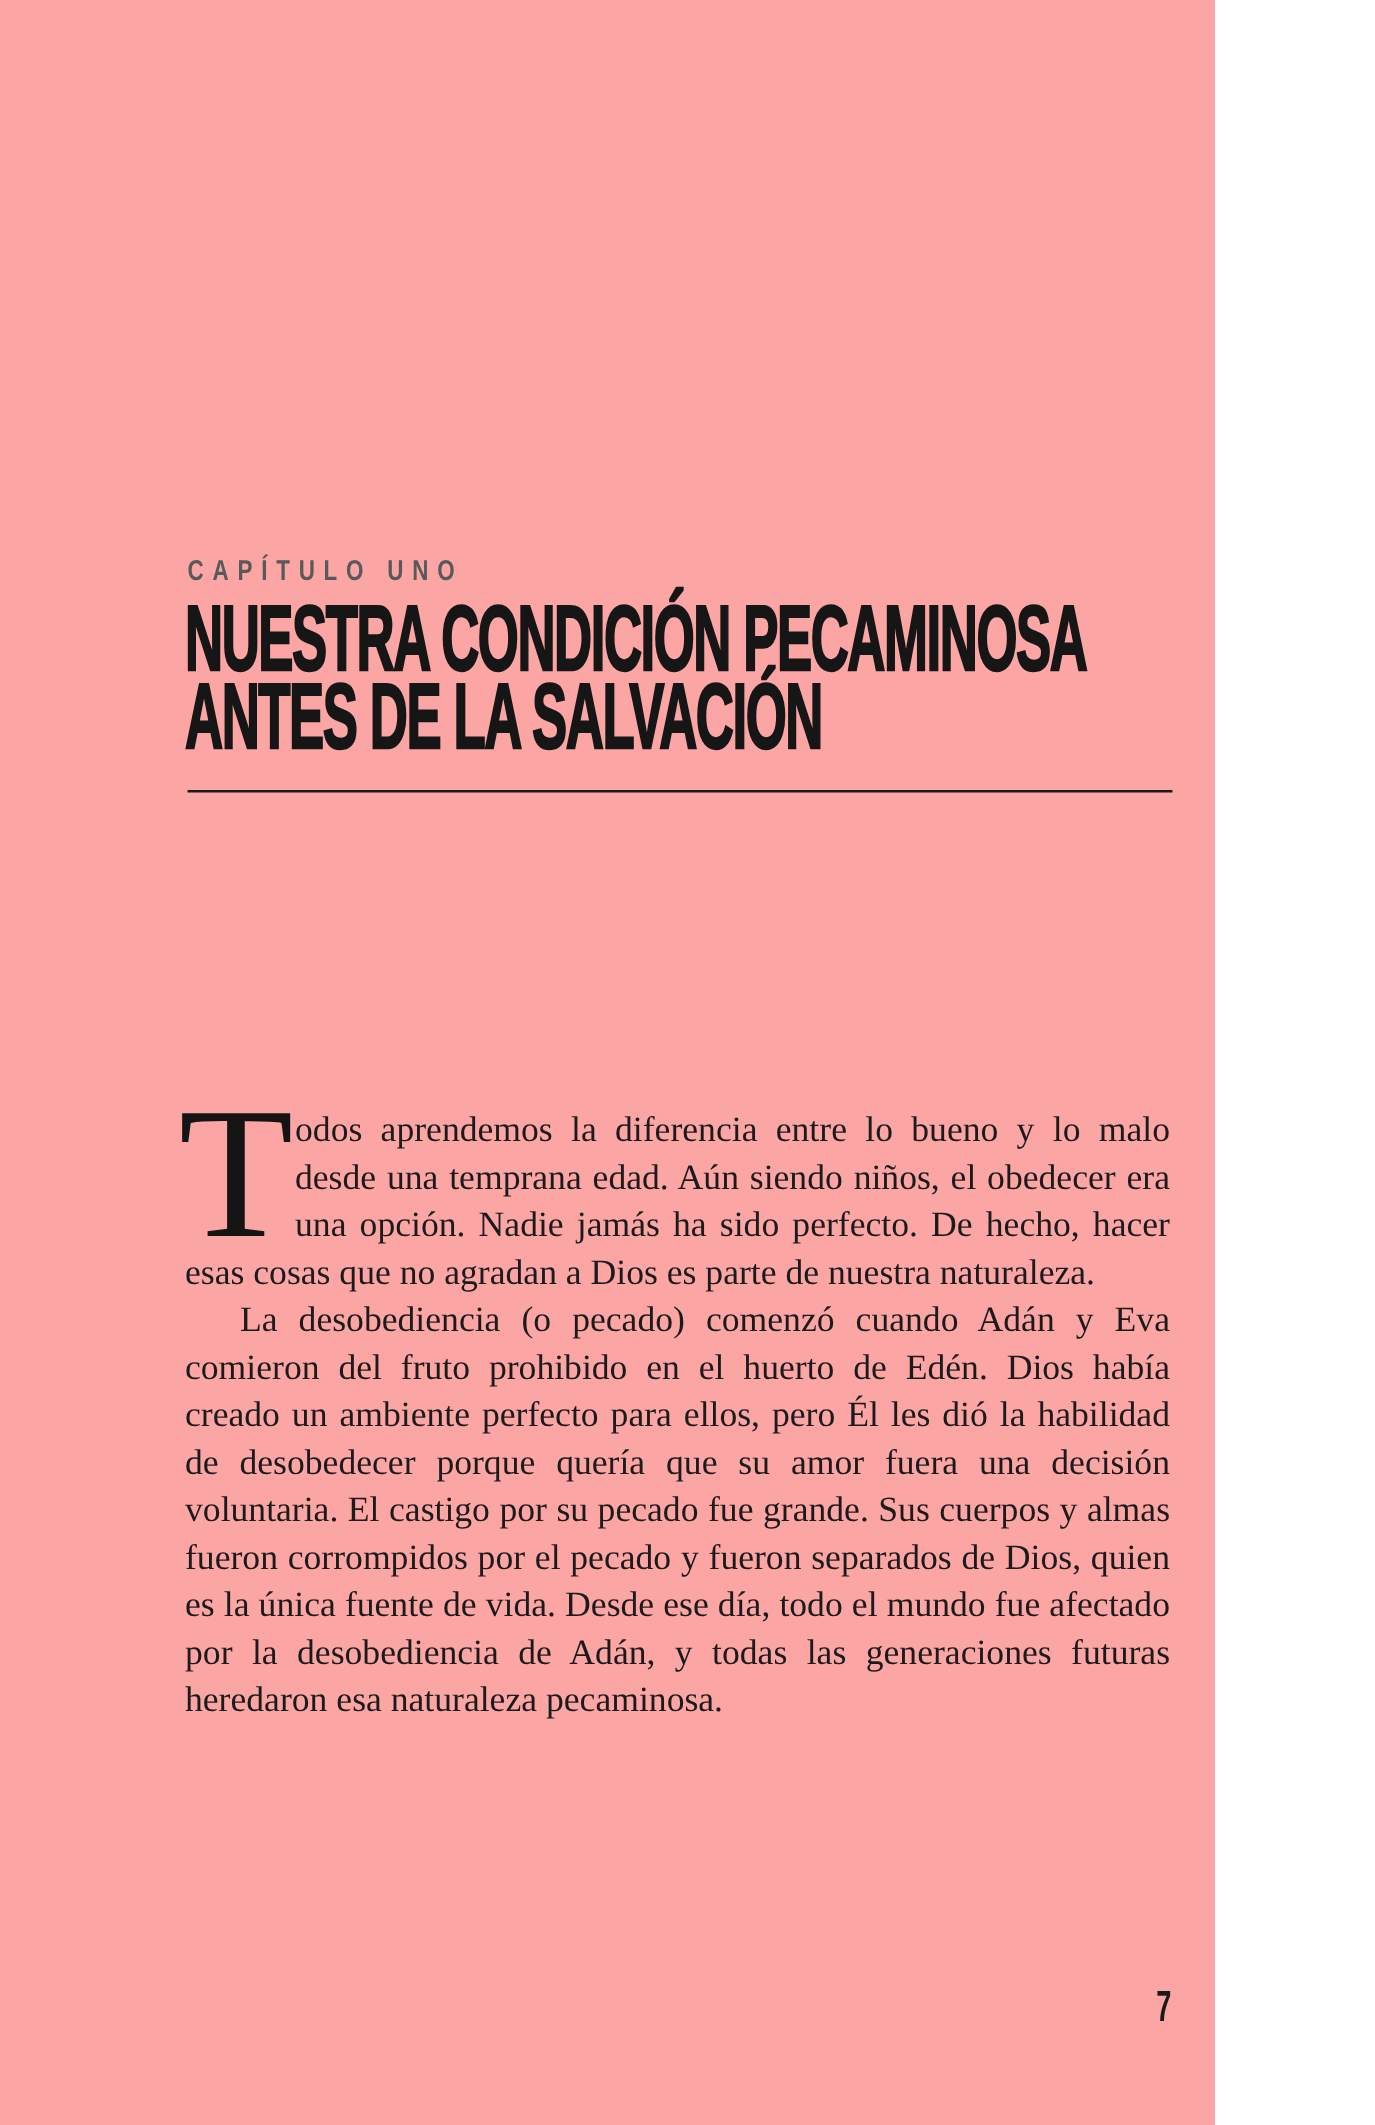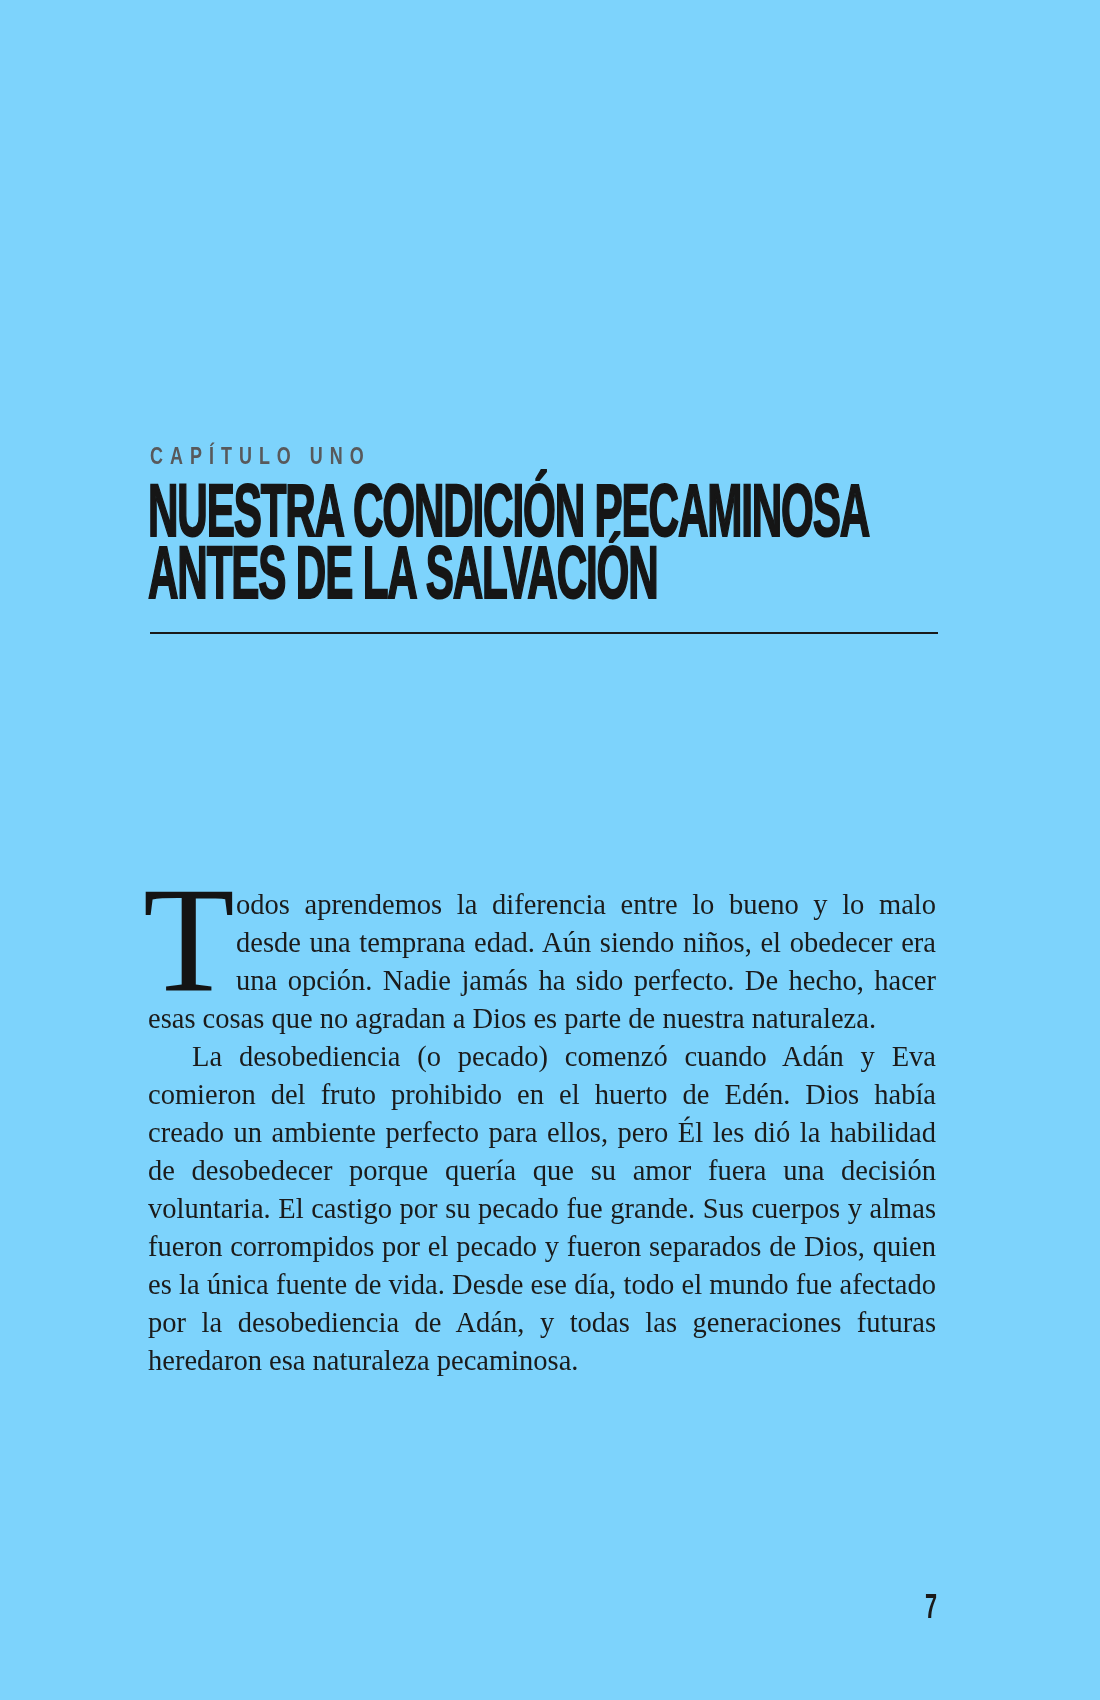--- a/index.html
+++ b/index.html
@@ -2,23 +2,23 @@
 <html><head>
 <meta charset="utf-8">
 <style>
   html, body {
     margin: 0;
     padding: 0;
     background: #ffffff;
   }
   .page {
     position: relative;
-    width: 1100px;
+    width: 972px;
     height: 1700px;
-    background: #7dd3fc;
+    background: #fca5a5;
     overflow: hidden;
     font-family: "Liberation Serif", serif;
   }
 
   
   .kicker {
     position: absolute;
     left: 150px;
     top: 443px;
     font-family: "Liberation Sans", sans-serif;

